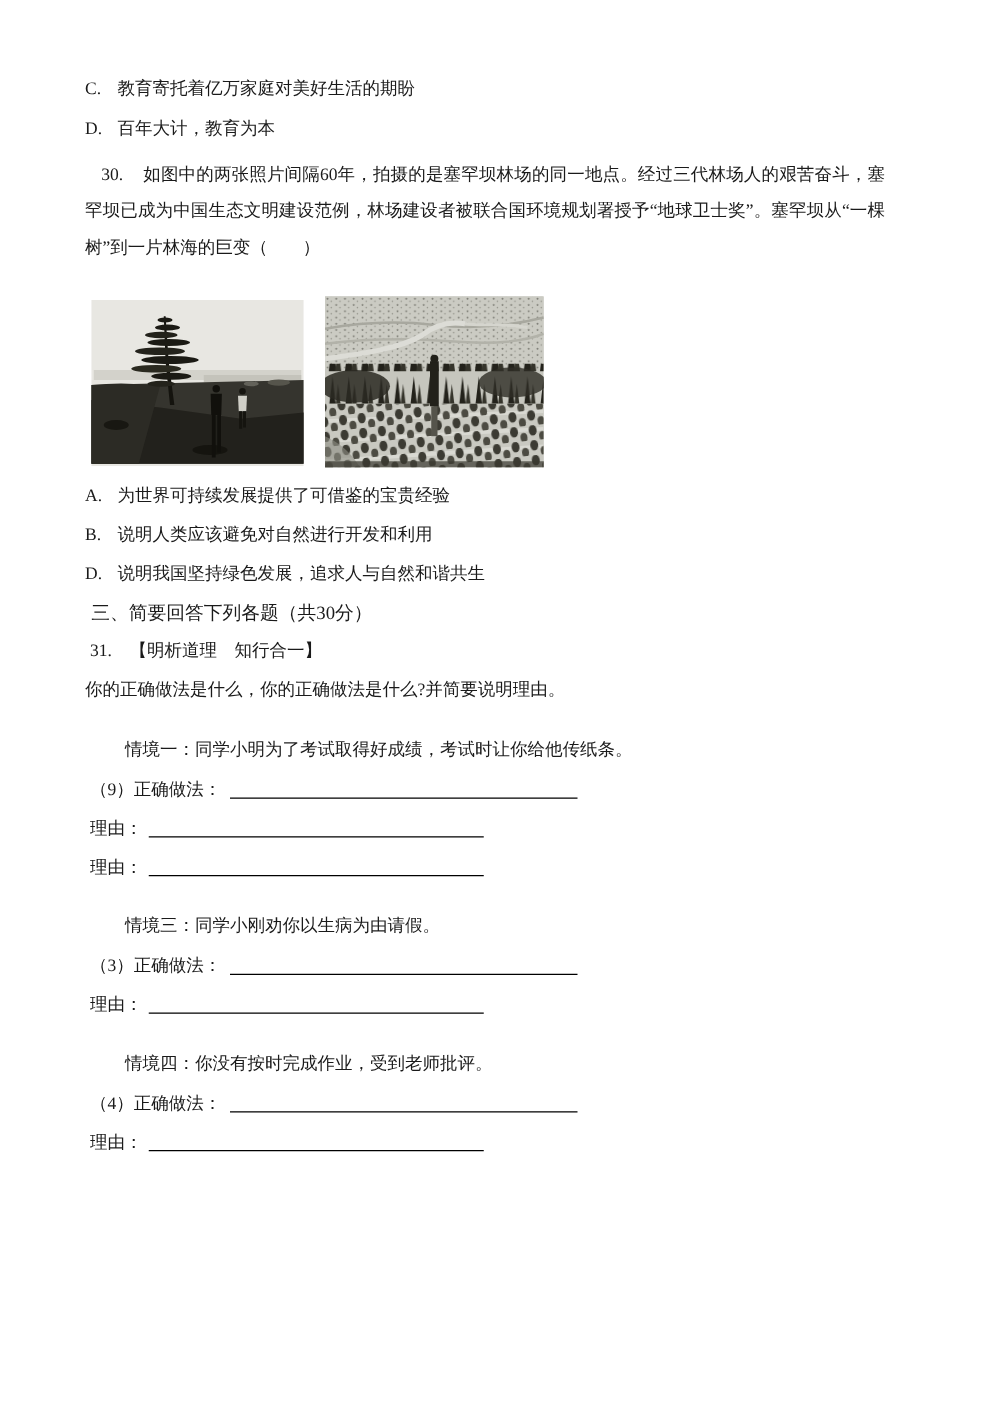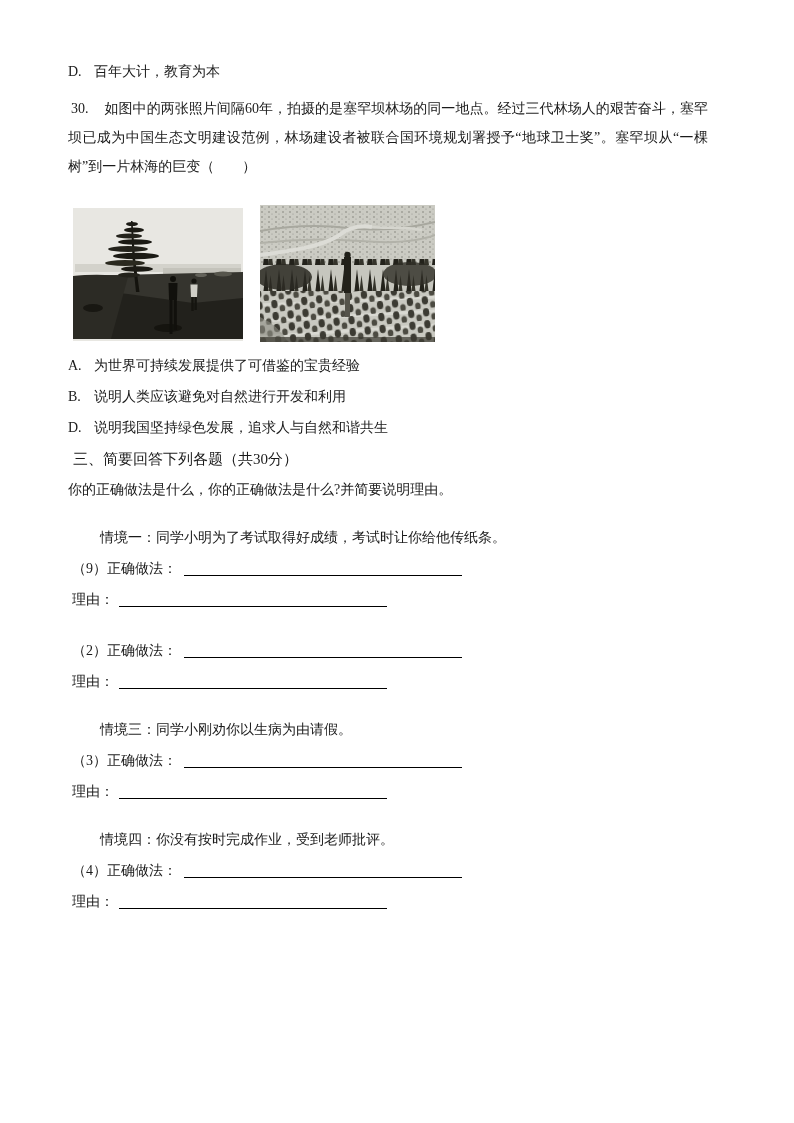--- a/index.html
+++ b/index.html
@@ -17,21 +17,21 @@
   .row{height:20px;line-height:20px;margin-bottom:12px;white-space:nowrap;}
   .row.tight{margin-bottom:11px;}
   .opt-label{display:inline-block;min-width:14px;margin-right:12px;}
   .stem{
     margin:0 0 24px 0;
     width:640px;
     line-height:29px;
     text-align:justify;
     text-indent:0;
   }
-  .qnum{margin-right:16px;margin-left:3px;}
+  .qnum{margin-right:16px;margin-left:13px;}
   .qnum31{margin-right:14px;margin-left:4px;}
   .photos{
     display:flex;
     align-items:flex-start;
     margin-left:5px;
     margin-bottom:14px;
     height:137px;
   }
   .photo{display:block;}
   .photo.left{margin-top:3px;margin-right:17px;}
@@ -50,20 +50,23 @@
   }
   .blank.long{width:278px;margin-left:7px;}
   .blank.short{width:268px;margin-left:5px;}
   .gap-before{margin-top:31px;}
 </style>
 </head>
 <body>
 
 <div class="page">
 
+  <div class="row">
+    <span class="opt-label">C.</span><span>教育寄托着亿万家庭对美好生活的期盼</span>
+  </div>
   <div class="row">
     <span class="opt-label">D.</span><span>百年大计，教育为本</span>
   </div>
 
   <p class="stem"><span class="qnum">30.</span><span>如图中的两张照片间隔60年，拍摄的是塞罕坝林场的同一地点。经过三代林场人的艰苦奋斗，塞罕坝已成为中国生态文明建设范例，林场建设者被联合国环境规划署授予“地球卫士奖”。塞罕坝从“一棵树”到一片林海的巨变（　　）</span></p>
 
   <div class="photos">
 
     <svg class="photo left" width="170" height="133" viewBox="0 0 170 133">
       <rect width="170" height="133" fill="#e8e7e2"></rect>
@@ -146,33 +149,33 @@
   </div>
   <div class="row tight">
     <span class="opt-label">B.</span><span>说明人类应该避免对自然进行开发和利用</span>
   </div>
   <div class="row tight">
     <span class="opt-label">D.</span><span>说明我国坚持绿色发展，追求人与自然和谐共生</span>
   </div>
 
   <div class="row tight section-heading">三、简要回答下列各题（共30分）</div>
 
+  <div class="row tight">
+    <span class="qnum31">31.</span><span>【明析道理　知行合一】</span>
+  </div>
   <div class="row tight">你的正确做法是什么，你的正确做法是什么?并简要说明理由。</div>
 
   <div class="row tight indent">情境一：同学小明为了考试取得好成绩，考试时让你给他传纸条。</div>
   <div class="row tight ansline">
     <span>（9）正确做法：</span><span class="blank long"></span>
   </div>
   <div class="row tight">
     <span class="ansline">理由：</span><span class="blank short"></span>
   </div>
 
-  <div class="row tight ansline gap-before">
-    <span>（2）正确做法：</span><span class="blank long"></span>
-  </div>
   <div class="row tight">
     <span class="ansline">理由：</span><span class="blank short"></span>
   </div>
 
   <div class="row tight indent">情境三：同学小刚劝你以生病为由请假。</div>
   <div class="row tight ansline">
     <span>（3）正确做法：</span><span class="blank long"></span>
   </div>
   <div class="row tight">
     <span class="ansline">理由：</span><span class="blank short"></span>

